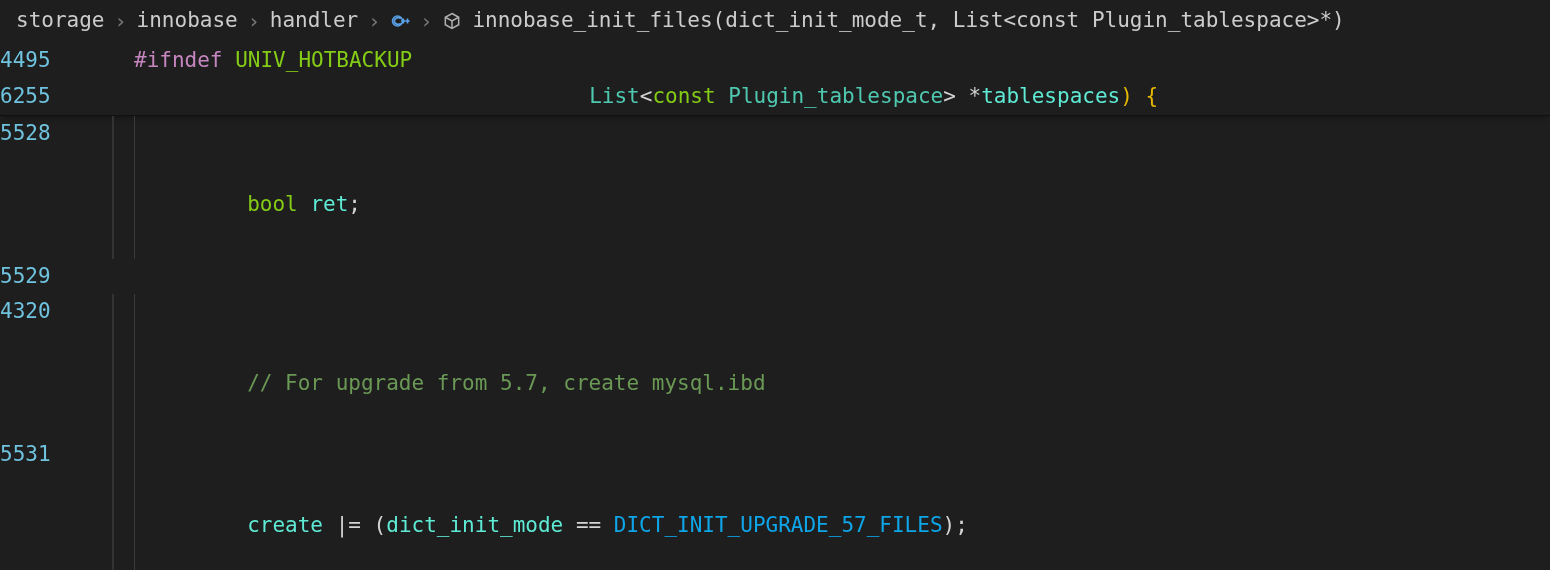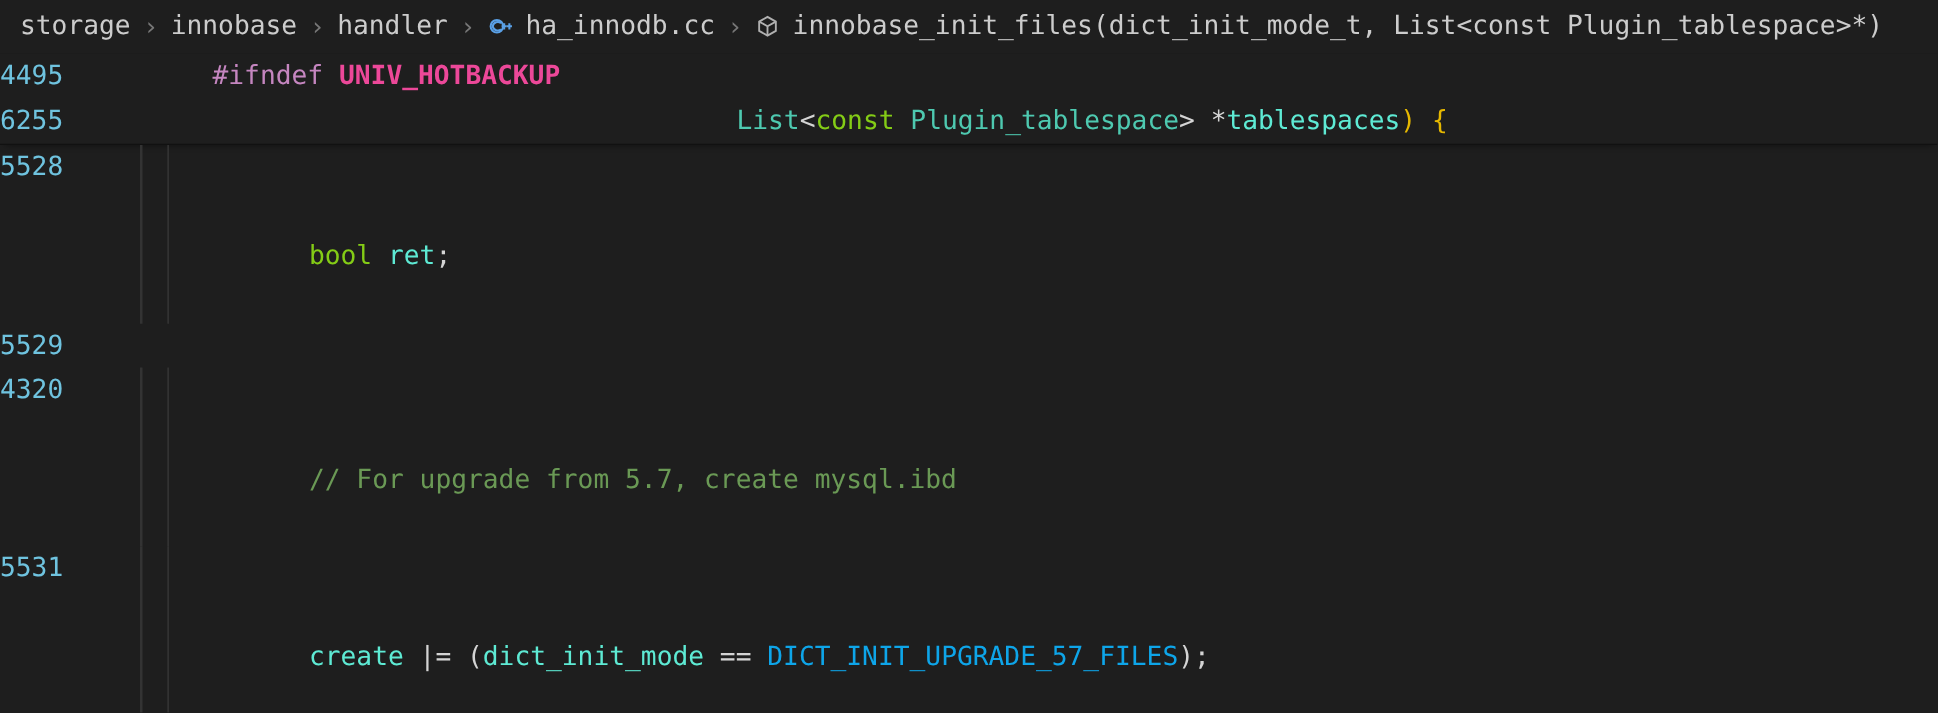--- a/index.html
+++ b/index.html
@@ -61,22 +61,22 @@
     display: flex;
   }
   .ind-guides span {
     width: 48px;
     border-left: 1px solid #3a3a3a;
     height: 100%;
     display: block;
   }
   .code { position: relative; z-index: 1; }
   
-  .pp  { color: #c586c0; margin-left: 36px; }
-  .mac { color: #ec4899; font-weight: 700; }
+  .pp  { color: #c586c0; }
+  .mac { color: #84cc16; font-weight: 400; }
   .kw  { color: #84cc16; }
   .typ { color: #4ec9b0; }
   .var { color: #5eead4; }
   .pn  { color: #e6b800; }
   .cm  { color: #6a9955; }
   .con { color: #0ea5e9; }
   
   .cube-color { color: #b0b0b0; }
   .cpp-color  { color: #5aa0e6; }
 </style>
@@ -93,21 +93,20 @@
   <span class="icon cpp-color">
     <svg viewBox="0 0 24 24" fill="none" stroke="currentColor" stroke-width="2">
       <circle cx="9" cy="12" r="6"></circle>
         <path d="M13 9a5 5 0 0 0-8 3 5 5 0 0 0 8 3"></path>
       <line x1="16" y1="9" x2="16" y2="15"></line>
         <line x1="13.5" y1="12" x2="18.5" y2="12"></line>
       <line x1="21" y1="9" x2="21" y2="15"></line>
         <line x1="18.5" y1="12" x2="23.5" y2="12"></line>
     </svg>
   </span>
-  <span class="crumb">ha_innodb.cc</span>
   <span class="sep">›</span>
   <span class="icon cube-color">
     <svg viewBox="0 0 24 24" fill="none" stroke="currentColor" stroke-width="1.8">
       <path d="M12 3l8 4.5v9L12 21l-8-4.5v-9L12 3z"></path>
         <path d="M4 7.5L12 12l8-4.5"></path>
         <path d="M12 12v9"></path>
     </svg>
   </span>
   <span class="crumb">innobase_init_files(dict_init_mode_t, List&lt;const Plugin_tablespace&gt;*)</span>
 </div>

